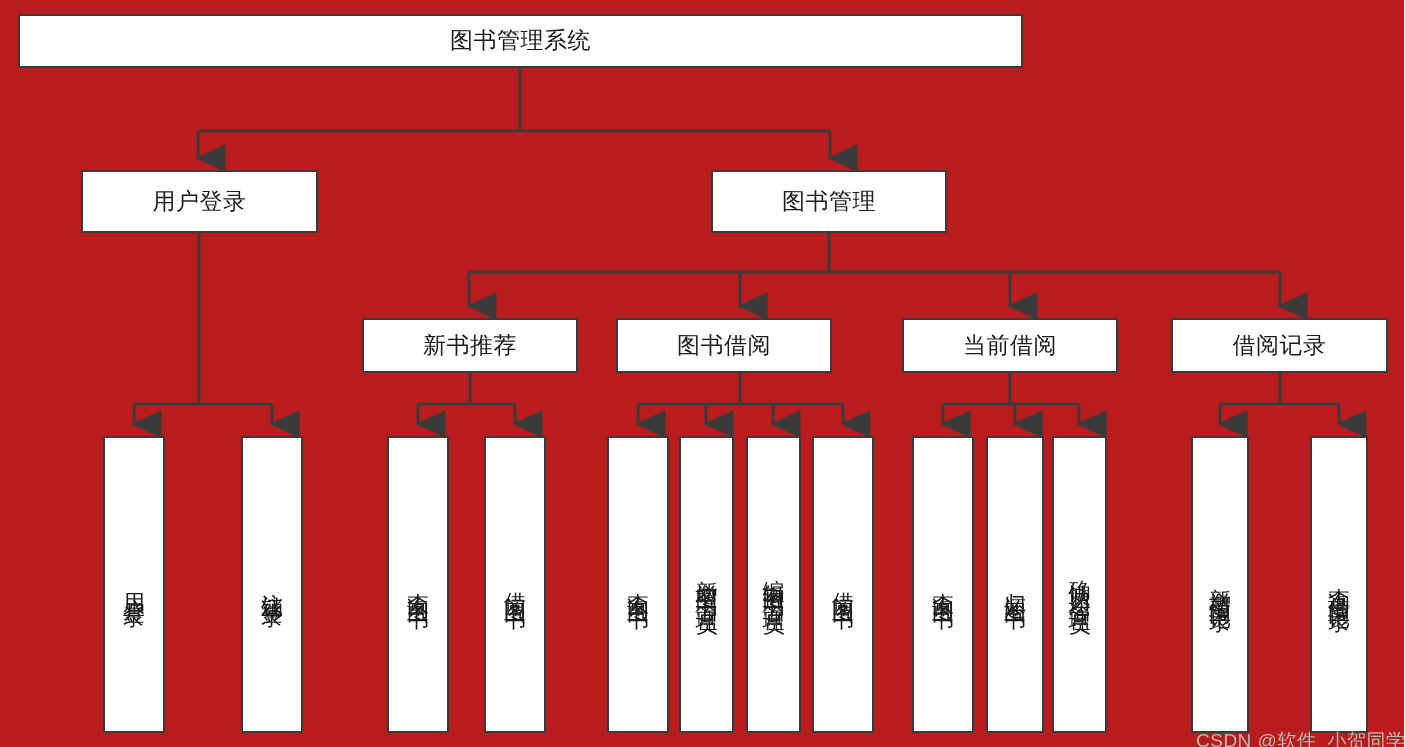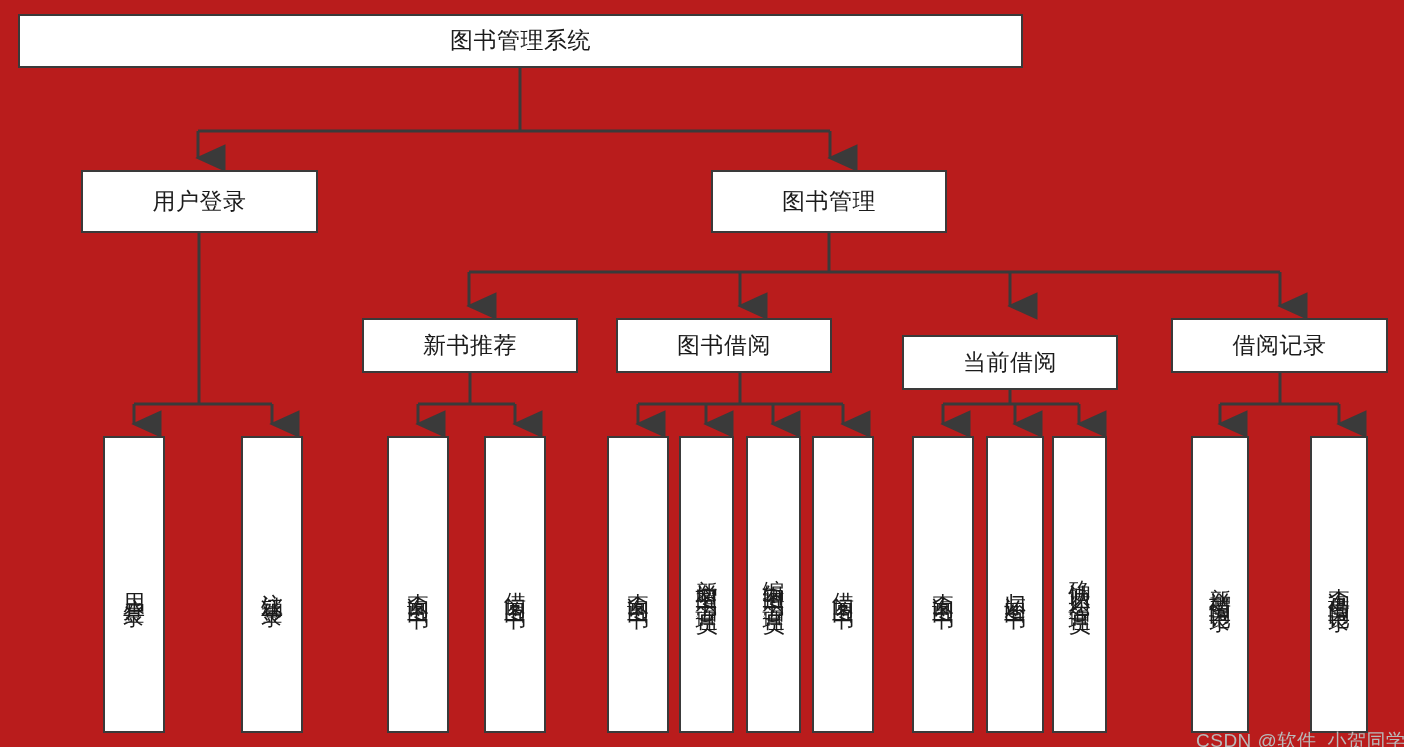--- a/index.html
+++ b/index.html
@@ -151,21 +151,21 @@
   <div class="node horizontal" style="left:711px; top:170px; width:236px; height:63px;">
     <span class="node-label">图书管理</span>
   </div>
 
   <div class="node horizontal" style="left:362px; top:318px; width:216px; height:55px;">
     <span class="node-label">新书推荐</span>
   </div>
   <div class="node horizontal" style="left:616px; top:318px; width:216px; height:55px;">
     <span class="node-label">图书借阅</span>
   </div>
-  <div class="node horizontal" style="left:902px; top:335px; width:216px; height:55px;align-items:center;">
+  <div class="node horizontal" style="left:902px; top:318px; width:216px; height:55px;align-items:center;">
     <span class="node-label">当前借阅</span>
   </div>
   <div class="node horizontal" style="left:1171px; top:318px; width:217px; height:55px;align-items:center;">
     <span class="node-label">借阅记录</span>
   </div>
 
   <div class="node vertical" style="left:103px; top:436px; width:62px; height:297px;">
     <span class="node-label">用户登录</span>
   </div>
   <div class="node vertical" style="left:241px; top:436px; width:62px; height:297px;">

